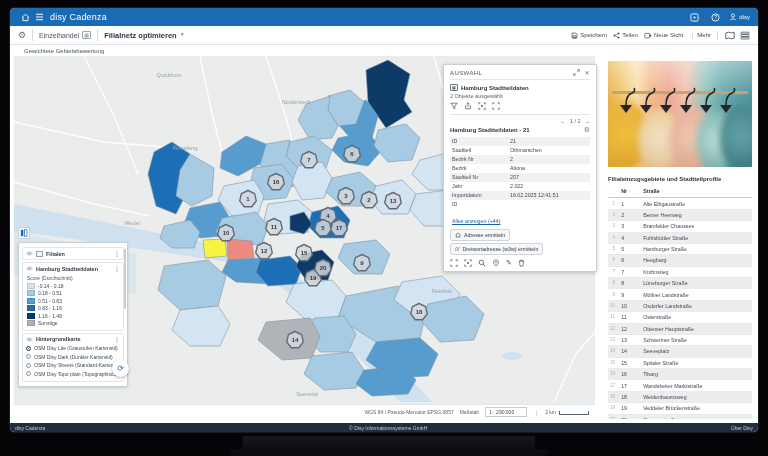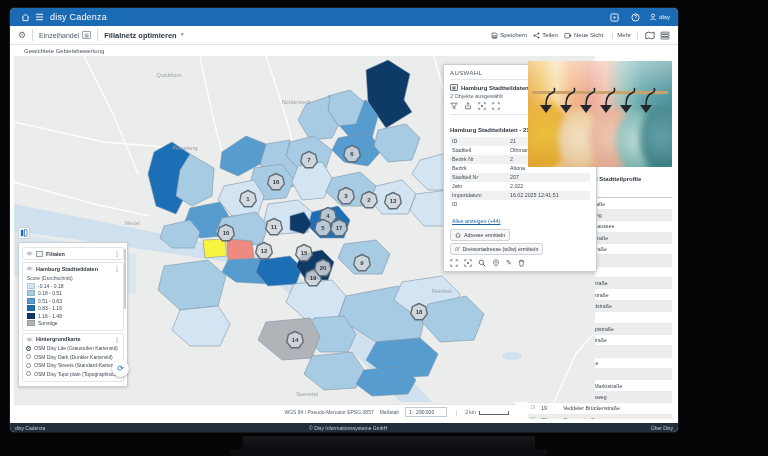--- a/index.html
+++ b/index.html
@@ -3,21 +3,21 @@
 <meta charset="utf-8">
 <style>
   * { margin:0; padding:0; box-sizing:border-box; }
   html,body { width:768px; height:456px; background:#000; overflow:hidden;
     font-family:"Liberation Sans", sans-serif; }
   .monitor { position:absolute; inset:0; background:#050507; }
   .stand { position:absolute; left:243px; bottom:6px; width:292px; height:14px;
     background:linear-gradient(#17181c,#0a0b0d); }
   .stand-base { position:absolute; left:230px; bottom:0; width:318px; height:7px;
     background:#0c0d10; border-radius:3px; }
-  .screen { position:absolute; left:10px; top:8px; width:668px; height:424px;
+  .screen { position:absolute; left:10px; top:8px; width:748px; height:424px;
     background:#fff; border-radius:5px; overflow:hidden; display:flex; flex-direction:column;
     box-shadow:0 0 0 1px #1a1b1f; }
 
   
   .topbar { height:18px; background:#1b6ab4; display:flex; align-items:center;
     color:#fff; padding:0 8px; flex:0 0 auto; }
   .topbar .ticon { width:14px; height:12px; display:flex; align-items:center; justify-content:center; }
   .app-title { font-size:9px; margin-left:4px; letter-spacing:.2px; }
   .topbar .spacer { flex:1; }
   .topbar .right { display:flex; align-items:center; gap:7px; font-size:6px; }

